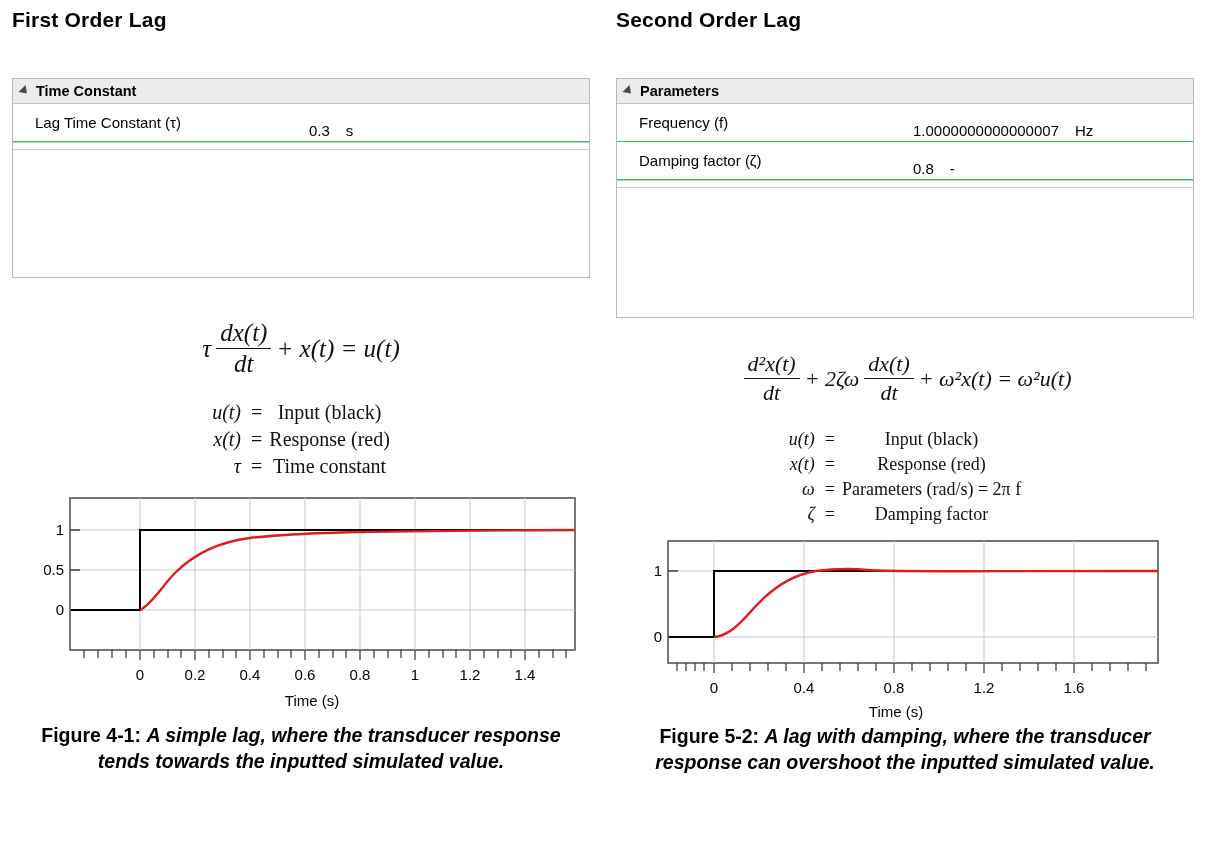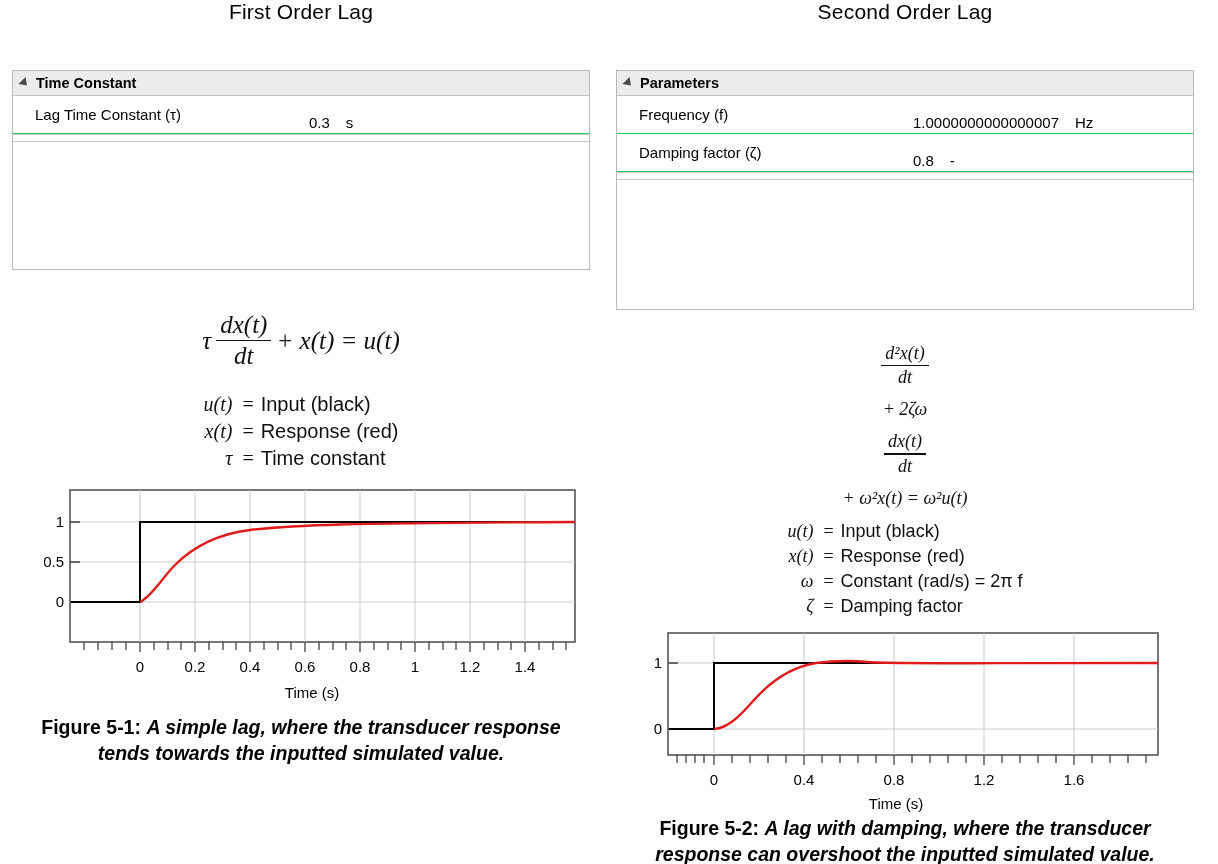--- a/index.html
+++ b/index.html
@@ -23,24 +23,24 @@
   }
 
   .column {
     position: absolute;
     top: 0;
   }
   .col-left { left: 12px; width: 578px; }
   .col-right { left: 616px; width: 578px; }
 
   .col-title {
-    text-align: center;
     font-size: 21px;
-    font-weight: normal;
+    font-weight: bold;
     letter-spacing: 0.2px;
+    margin-top: 8px;
     margin-bottom: 0;
   }
 
   
   .panel {
     border: 1px solid #b9b9b9;
     background: #ffffff;
     margin-top: 0;
     box-sizing: border-box;
   }
@@ -123,21 +123,21 @@
 
   .legend {
     margin: 10px auto 0 auto;
     font-family: "Liberation Serif", serif;
     font-size: 20px;
   }
   .legend table { border-collapse: collapse; margin: 0 auto; }
   .legend td { padding: 2px 0; vertical-align: baseline; margin-left: 37px; }
   .legend td.sym { text-align: right; font-style: italic; padding-right: 10px; white-space: nowrap; }
   .legend td.eqs { text-align: left; padding-right: 7px; }
-  .legend td.def { text-align: left; white-space: nowrap; }
+  .legend td.def { text-align: center; white-space: nowrap; font-family: Liberation Serif, serif; }
   .sans { font-family: "Liberation Sans", sans-serif; font-style: normal; }
 
   
   .plot-wrap { position: relative; }
   svg.plot { display: block; }
   .axis-title {
     text-align: center;
     font-size: 15px;
     margin-top: 2px;
   }
@@ -292,21 +292,21 @@
         <text x="263" y="186" text-anchor="middle" font-family="Liberation Sans, sans-serif" font-size="15" fill="#000">0.6</text>
         <text x="318" y="186" text-anchor="middle" font-family="Liberation Sans, sans-serif" font-size="15" fill="#000">0.8</text>
         <text x="373" y="186" text-anchor="middle" font-family="Liberation Sans, sans-serif" font-size="15" fill="#000">1</text>
         <text x="428" y="186" text-anchor="middle" font-family="Liberation Sans, sans-serif" font-size="15" fill="#000">1.2</text>
         <text x="483" y="186" text-anchor="middle" font-family="Liberation Sans, sans-serif" font-size="15" fill="#000">1.4</text>
       </svg>
       <div class="axis-title" style="width:540px; margin-top:-2px;">Time (s)</div>
     </div>
 
     <div class="caption">
-      <span>Figure 5-1:</span>
+      <span>Figure 4-1:</span>
       <span class="it">A simple lag, where the transducer response tends towards the inputted simulated value.</span>
     </div>
   </div>
 
   <div class="column col-right">
 
     <div class="col-title">Second Order Lag</div>
 
     <div class="panel" style="margin-top:46px; height:240px;">
       <div class="panel-header">
@@ -325,21 +325,21 @@
         <div class="row-value">
           <span class="num">0.8</span>
           <span class="unit">-</span>
         </div>
       </div>
       <div class="panel-splitter"></div>
       <div class="panel-empty" style="height:118px;"></div>
     </div>
 
     <div class="eq-block" style="margin-top:22px;">
-      <div class="eq-main" style="font-size:18px;flex-direction:column;">
+      <div class="eq-main" style="font-size:22px;">
         <span class="frac">
           <span class="top">d²x(t)</span>
           <span class="bar"></span>
           <span class="bot">dt</span>
         </span>
         <span>+ 2ζω</span>
         <span class="frac">
           <span class="top">dx(t)</span>
           <span class="bar"></span>
           <span class="bot">dt</span>
@@ -355,21 +355,21 @@
             <td class="def sans">Input (black)</td>
           </tr>
           <tr>
             <td class="sym">x(t)</td>
             <td class="eqs">=</td>
             <td class="def sans">Response (red)</td>
           </tr>
           <tr>
             <td class="sym">ω</td>
             <td class="eqs">=</td>
-            <td class="def sans">Constant (rad/s) = 2π f</td>
+            <td class="def sans">Parameters (rad/s) = 2π f</td>
           </tr>
           <tr>
             <td class="sym">ζ</td>
             <td class="eqs">=</td>
             <td class="def sans">Damping factor</td>
           </tr>
         </tbody>
           </table>
       </div>
     </div>

